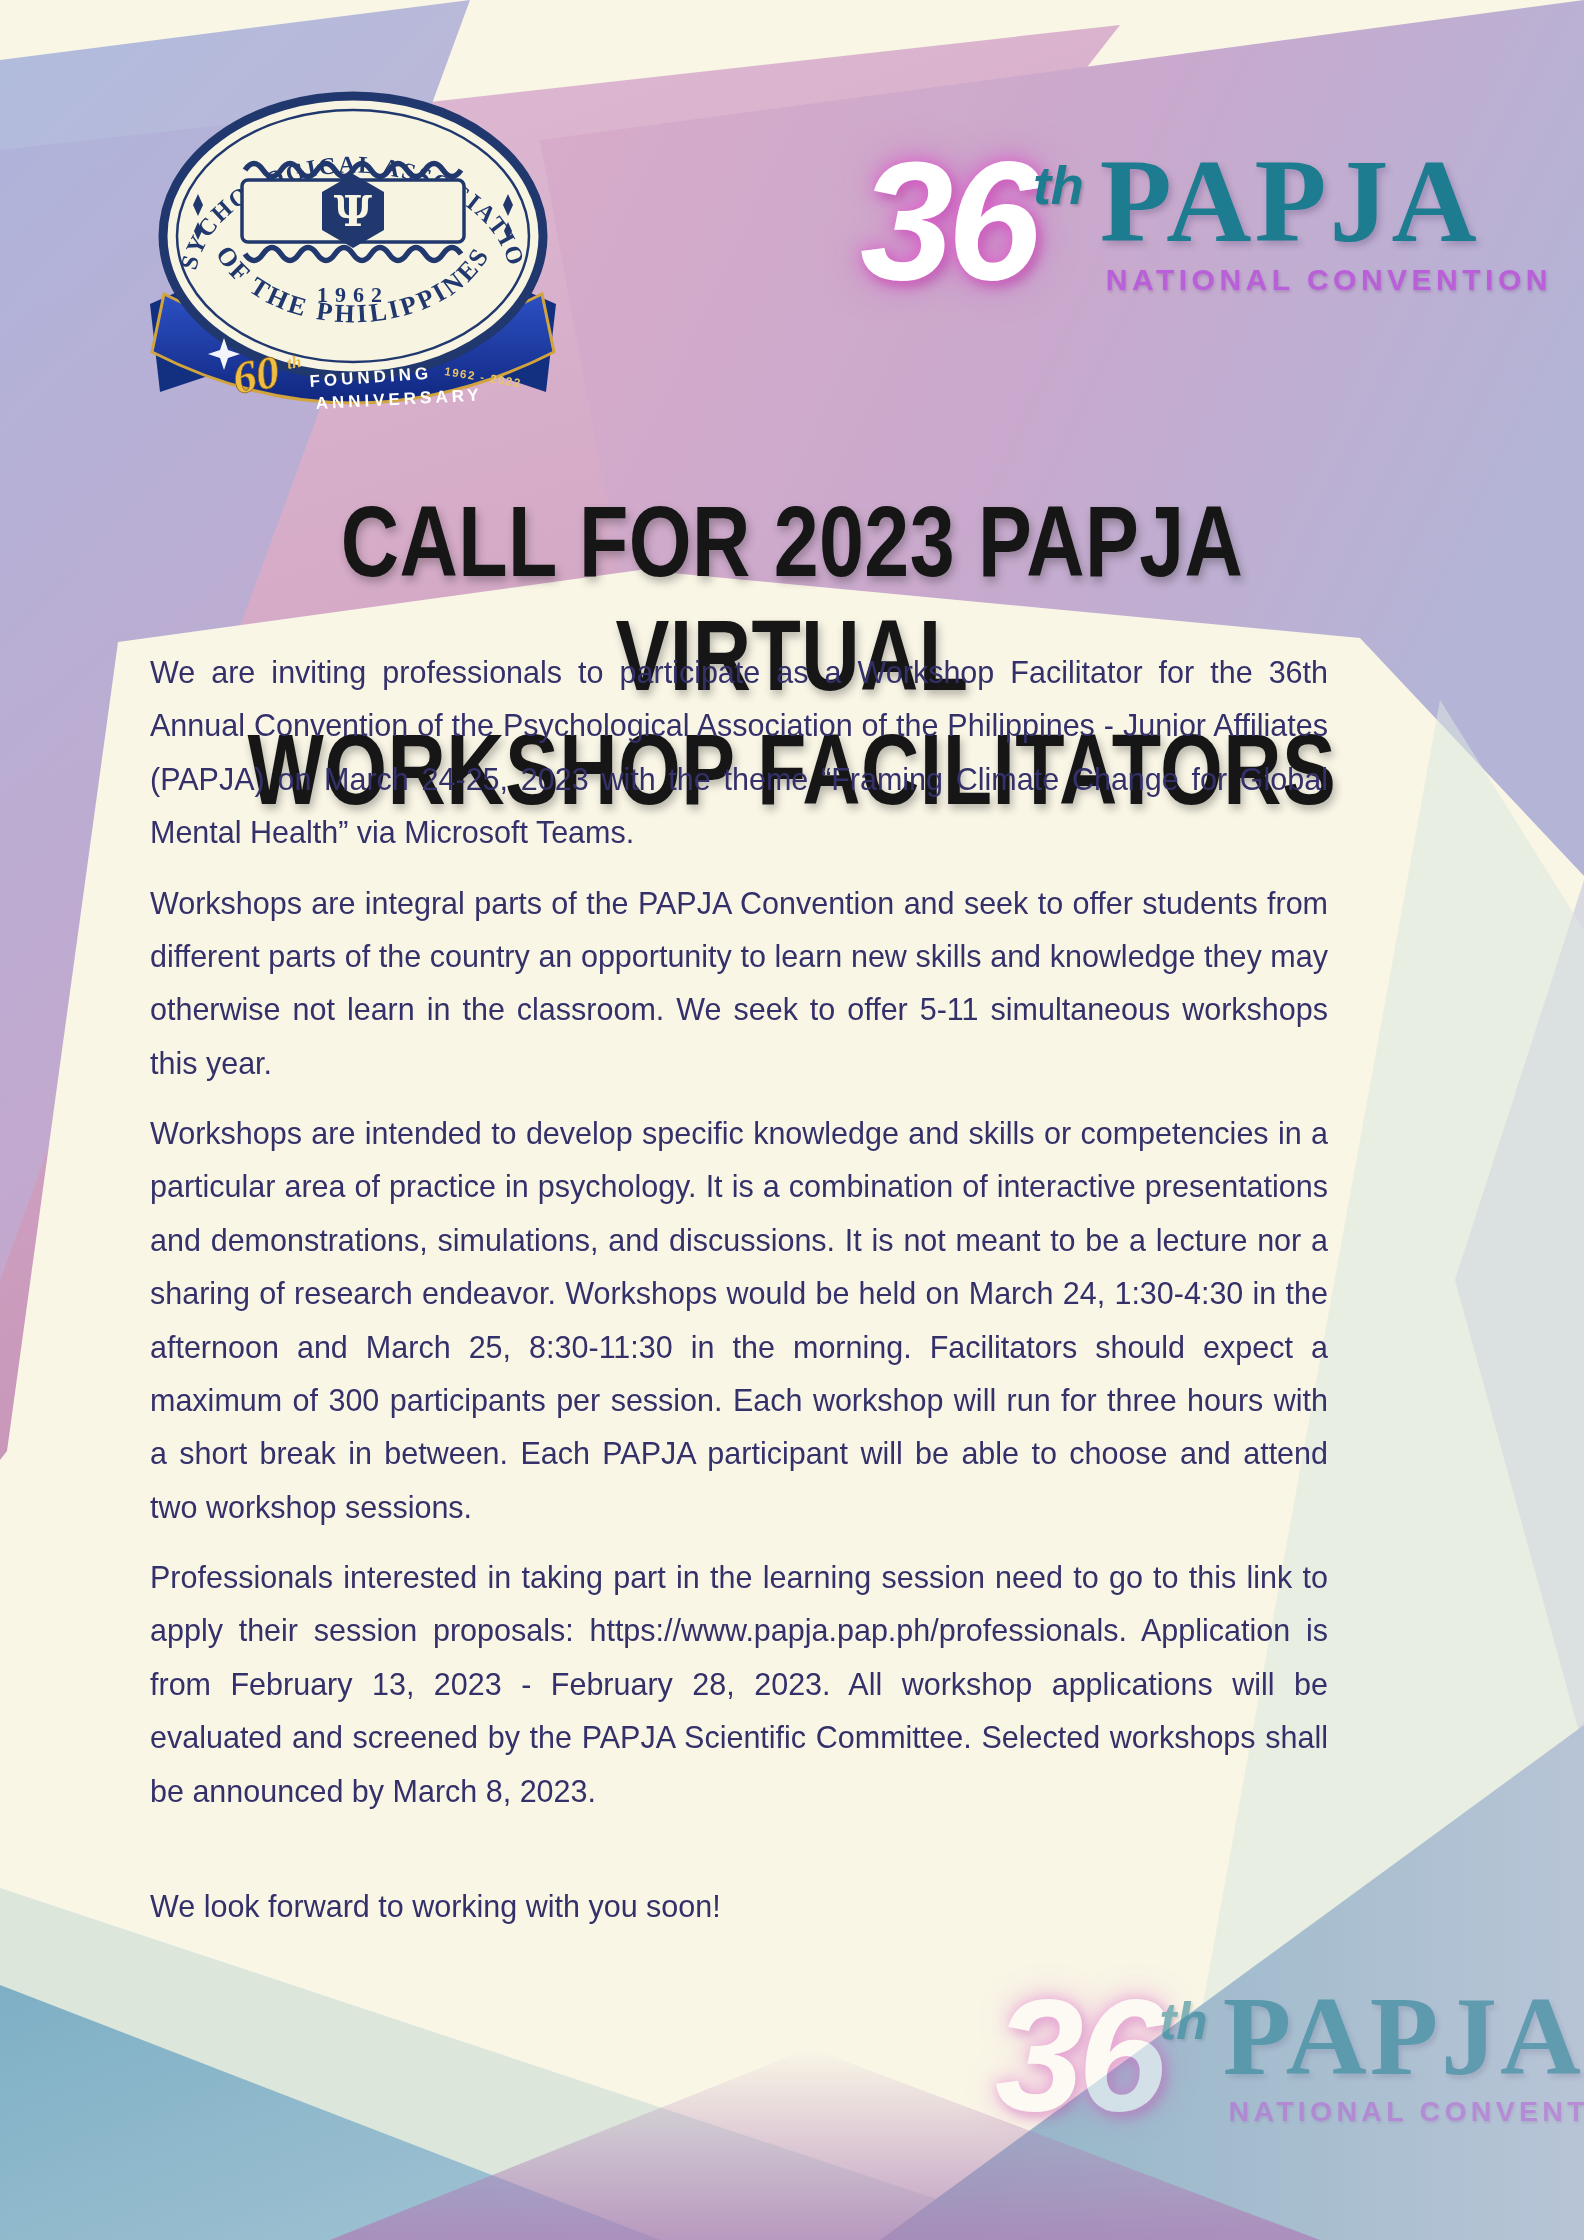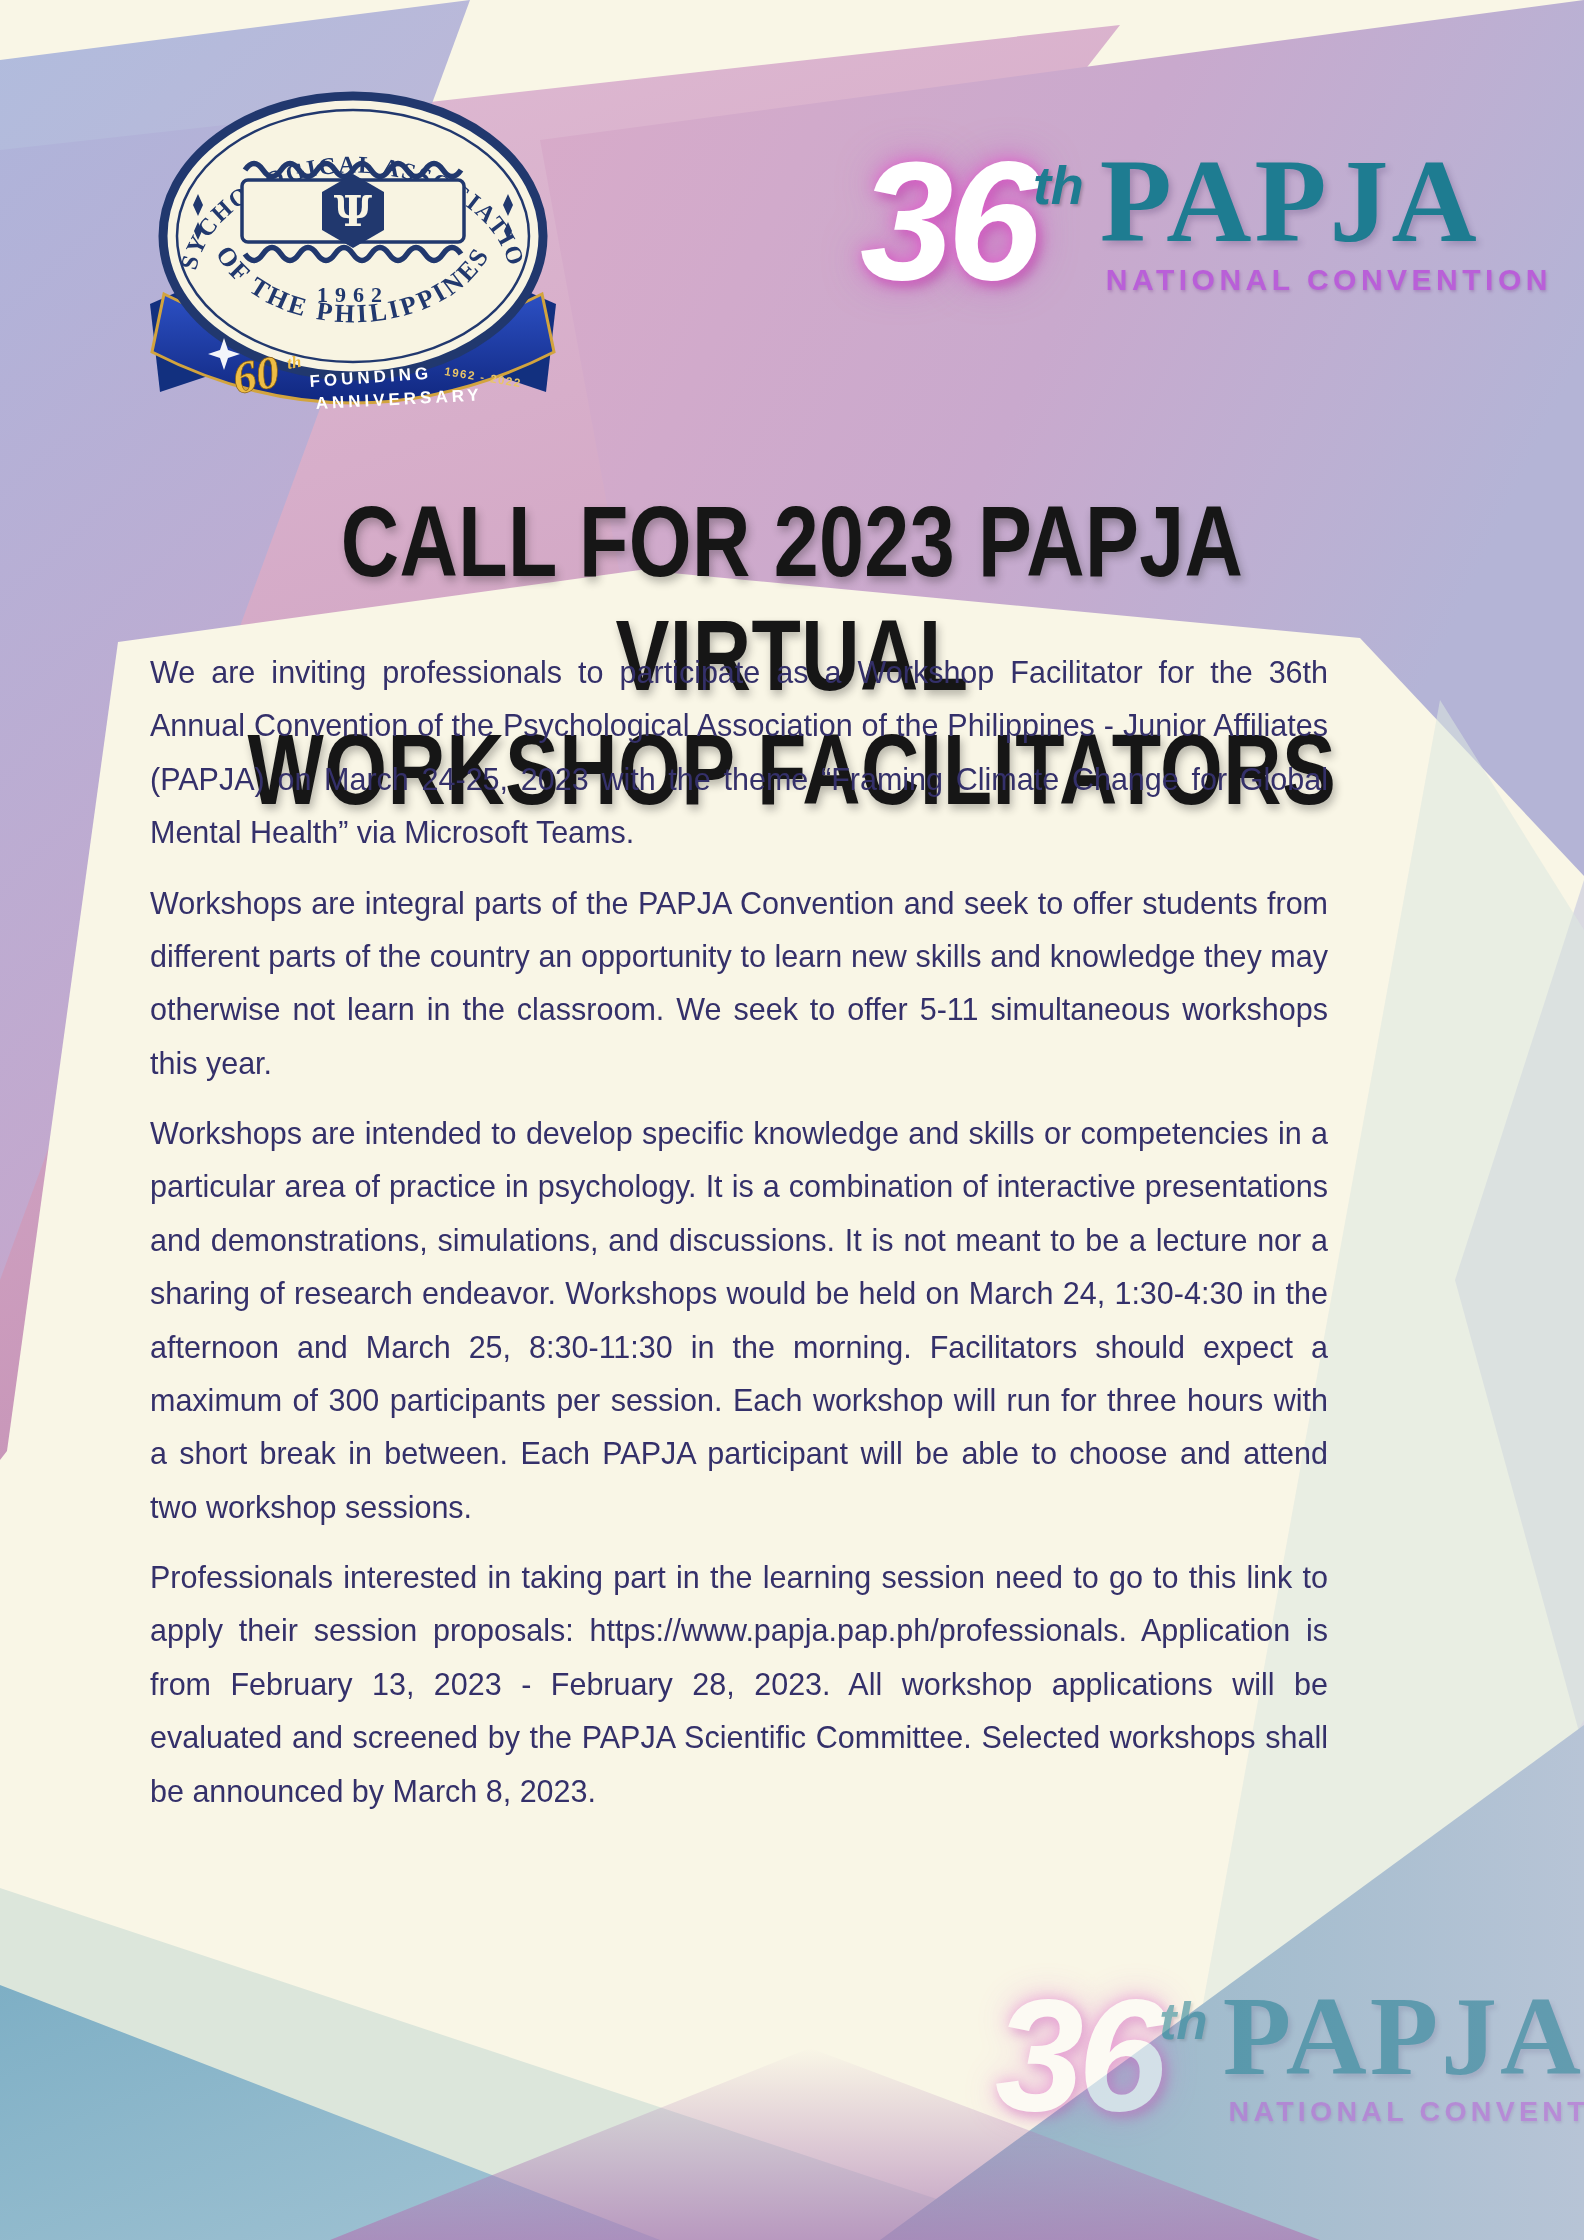--- a/index.html
+++ b/index.html
@@ -176,20 +176,21 @@
   <h1 class="title">
     <span>CALL FOR 2023 PAPJA VIRTUAL</span>
     <span>WORKSHOP FACILITATORS</span>
   </h1>
 
   <div class="body-copy">
     <p>We are inviting professionals to participate as a Workshop Facilitator for the 36th Annual Convention of the Psychological Association of the Philippines - Junior Affiliates (PAPJA) on March 24-25, 2023 with the theme “Framing Climate Change for Global Mental Health” via Microsoft Teams.</p>
     <p>Workshops are integral parts of the PAPJA Convention and seek to offer students from different parts of the country an opportunity to learn new skills and knowledge they may otherwise not learn in the classroom. We seek to offer 5-11 simultaneous workshops this year.</p>
     <p>Workshops are intended to develop specific knowledge and skills or competencies in a particular area of practice in psychology. It is a combination of interactive presentations and demonstrations, simulations, and discussions. It is not meant to be a lecture nor a sharing of research endeavor. Workshops would be held on March 24, 1:30-4:30 in the afternoon and March 25, 8:30-11:30 in the morning. Facilitators should expect a maximum of 300 participants per session. Each workshop will run for three hours with a short break in between. Each PAPJA participant will be able to choose and attend two workshop sessions.</p>
     <p>Professionals interested in taking part in the learning session need to go to this link to apply their session proposals: https://www.papja.pap.ph/professionals. Application is from February 13, 2023 - February 28, 2023. All workshop applications will be evaluated and screened by the PAPJA Scientific Committee. Selected workshops shall be announced by March 8, 2023.</p>
+    <p class="p-last">We look forward to working with you soon!</p>
   </div>
 
   <div class="papja-logo footer-logo">
     <div class="pl-num">
       <span class="pl-36">36</span>
         <span class="pl-th">th</span>
     </div>
     <div class="pl-right">
       <div class="pl-name">PAPJA</div>
       <div class="pl-sub">NATIONAL CONVENTION</div>

